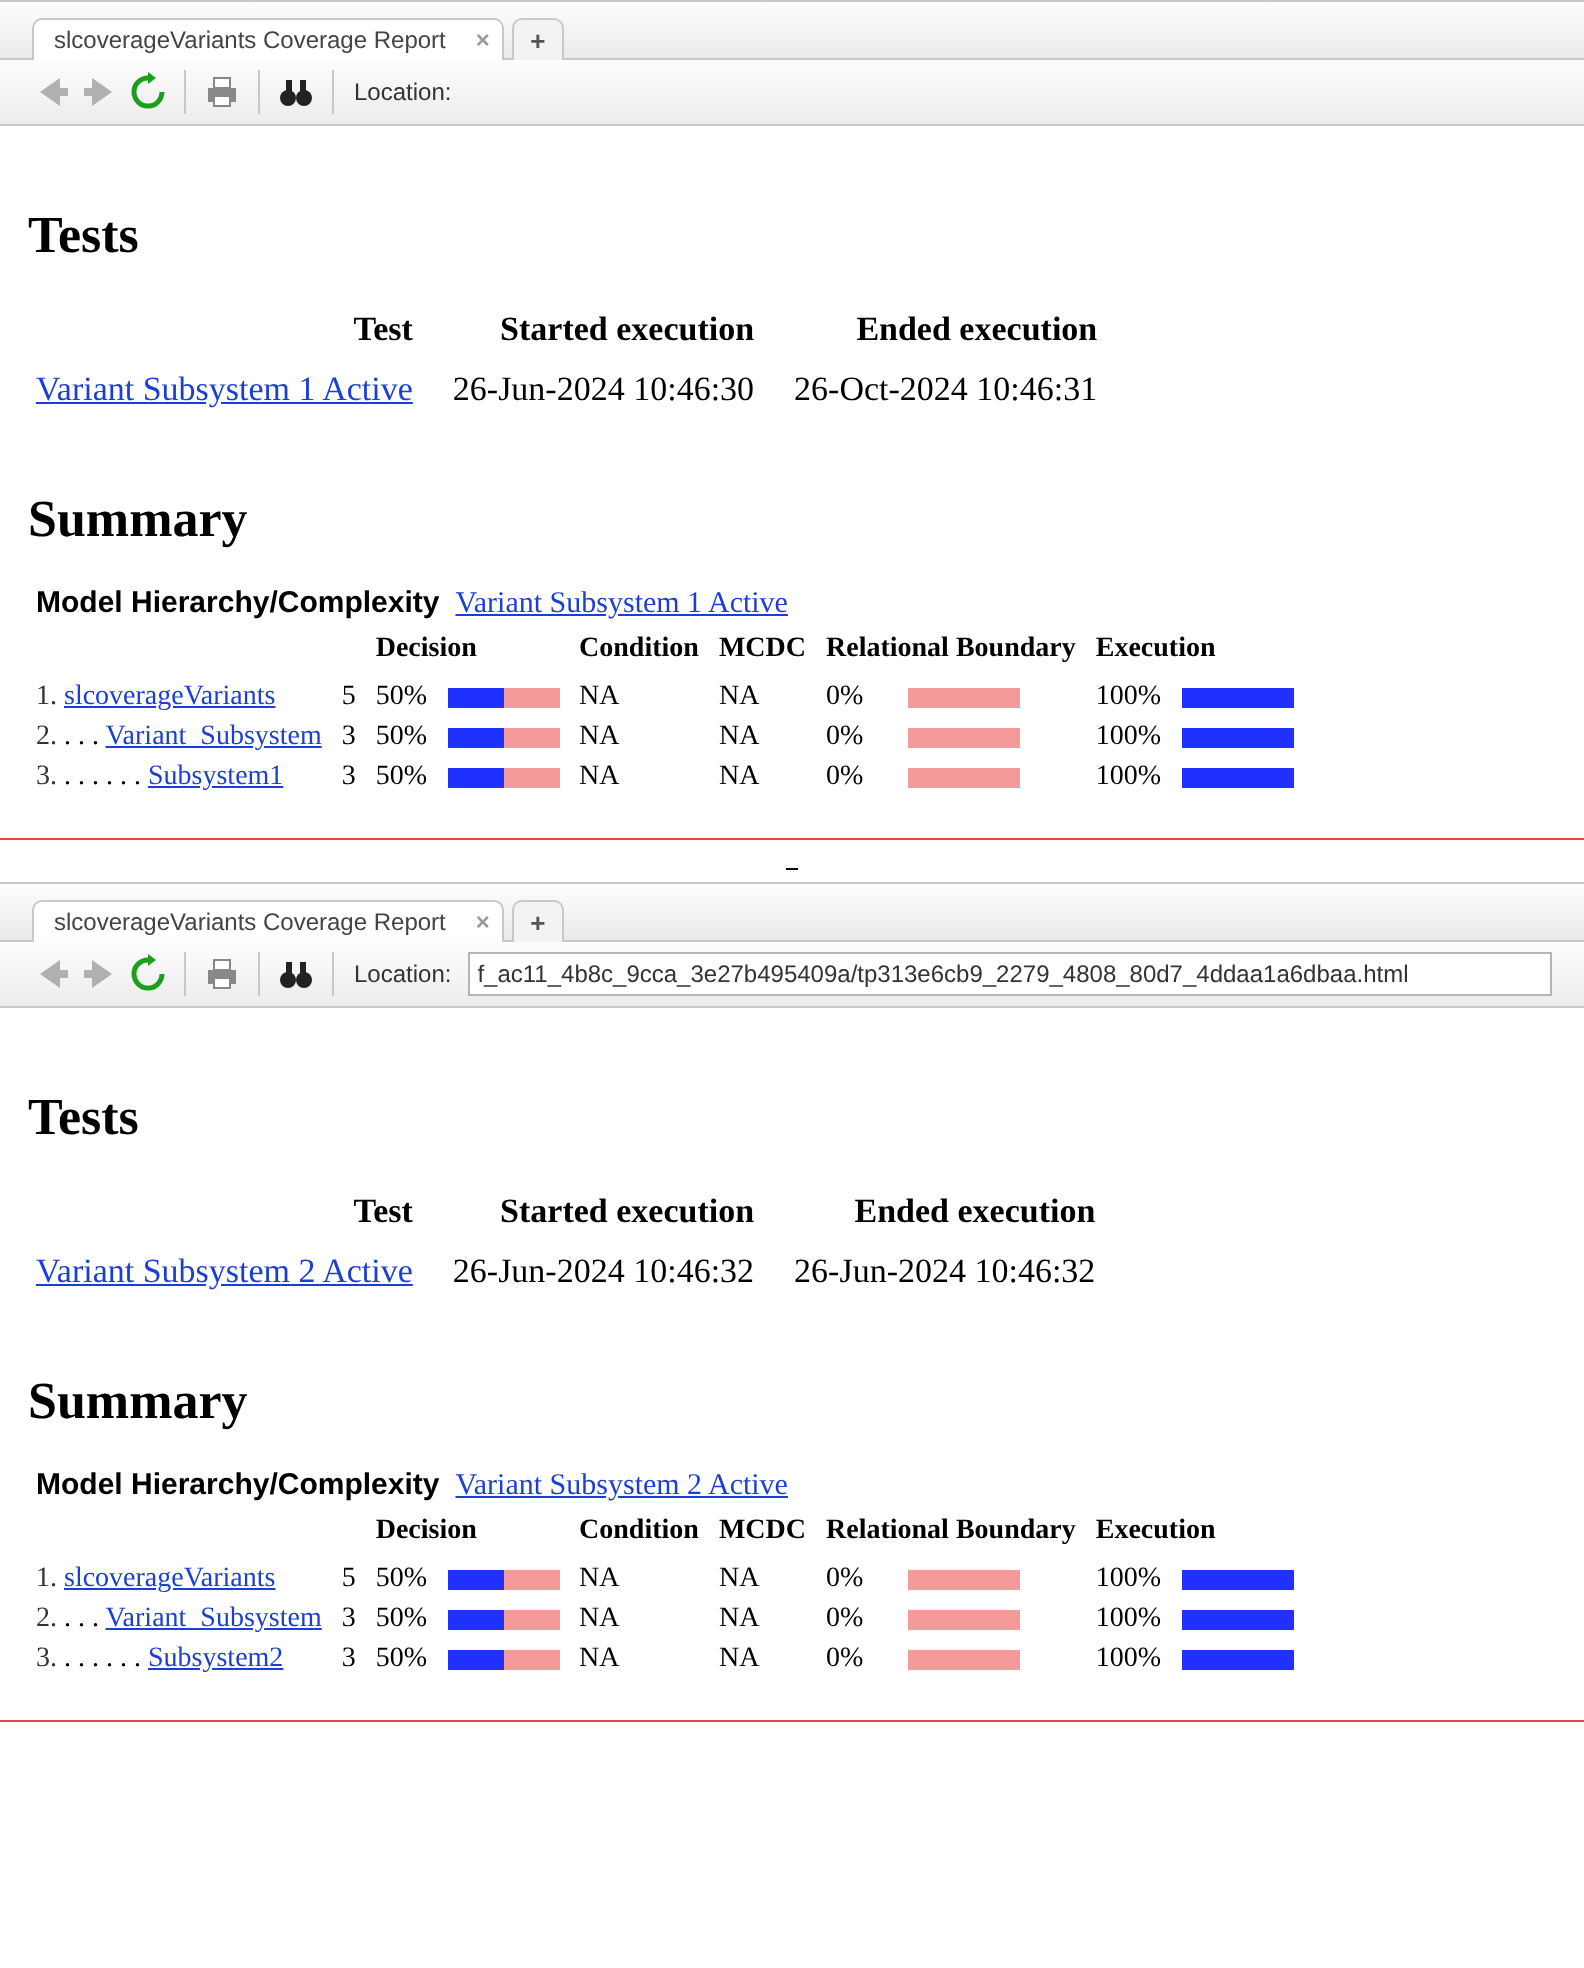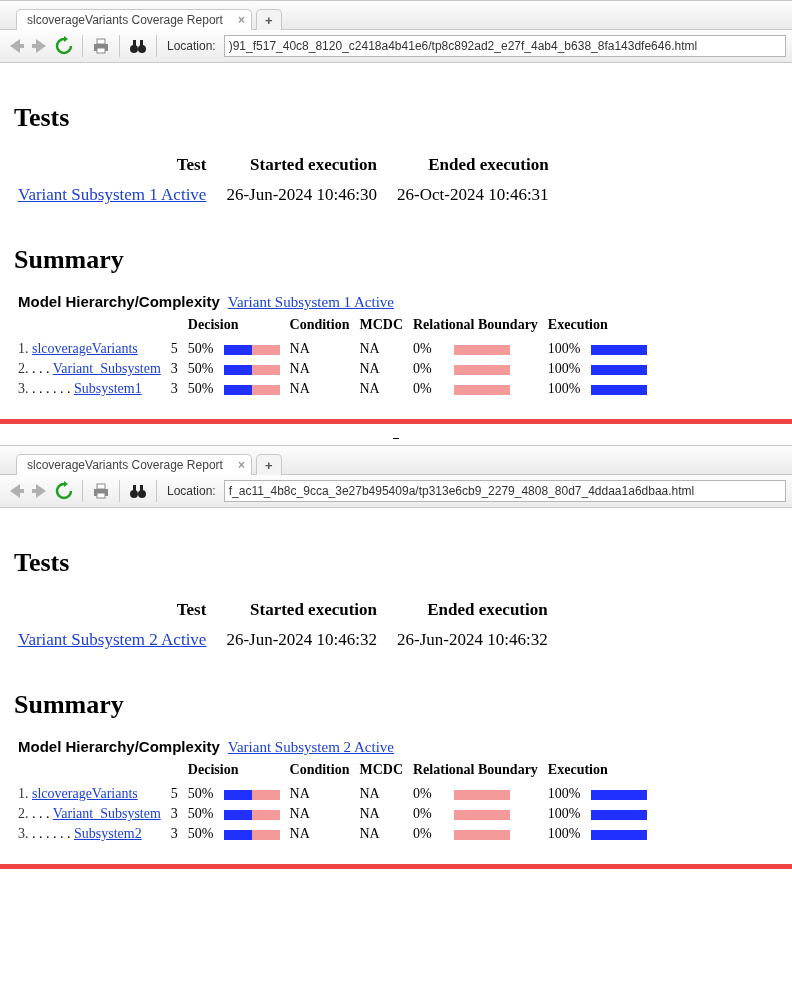--- a/index.html
+++ b/index.html
@@ -5,21 +5,21 @@
   body {
     margin: 0;
     font-family: "Segoe UI", Arial, sans-serif;
     font-size: 13px;
     color: #000;
     background: #fff;
     width: 792px;
   }
   .window {
     border-top: 1px solid #c8c8c8;
-    border-bottom: 5px solid #ef4444;
+    border-bottom: 1px solid #ef4444;
   }
   .tabbar {
     background: linear-gradient(#fdfdfd,#eaeaea);
     display: flex;
     align-items: flex-end;
     height: 28px;
     padding-left: 16px;
     border-bottom: 1px solid #c8c8c8;
   }
   .tab {
@@ -54,21 +54,21 @@
     font-weight: bold;
     color: #555;
     margin-bottom: -1px;
   }
   .toolbar {
     background: linear-gradient(#fdfdfd,#ececec);
     border-bottom: 1px solid #c8c8c8;
     display: flex;
     align-items: center;
     height: 32px;
-    padding: 0 6px;
+    padding: 0 16px;
     gap: 4px;
   }
   .tbicon {
     width: 20px;
     height: 20px;
     display: flex;
     align-items: center;
     justify-content: center;
   }
   .sep {
@@ -223,21 +223,20 @@
       <span class="tbicon">
           <svg width="20" height="20" viewBox="0 0 20 20">
             <circle cx="6" cy="13" r="4" fill="#222"></circle>
             <circle cx="14" cy="13" r="4" fill="#222"></circle>
             <rect x="5" y="4" width="3" height="6" fill="#222"></rect>
             <rect x="12" y="4" width="3" height="6" fill="#222"></rect>
           </svg>
         </span>
       <span class="sep"></span>
       <span class="loclabel">Location:</span>
-      <div class="locbox">)91_f517_40c8_8120_c2418a4b41e6/tp8c892ad2_e27f_4ab4_b638_8fa143dfe646.html</div>
     </div>
     <div class="content">
       <h1 class="section">Tests</h1>
       <table class="tests">
         <tbody>
             <tr>
           <th>Test</th>
           <th>Started execution</th>
           <th>Ended execution</th>
         </tr>

